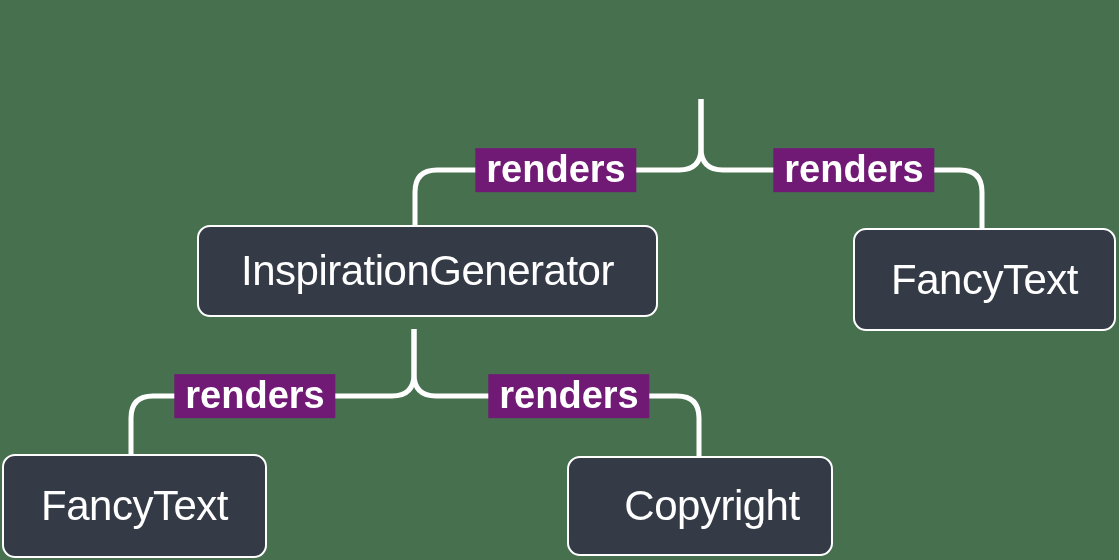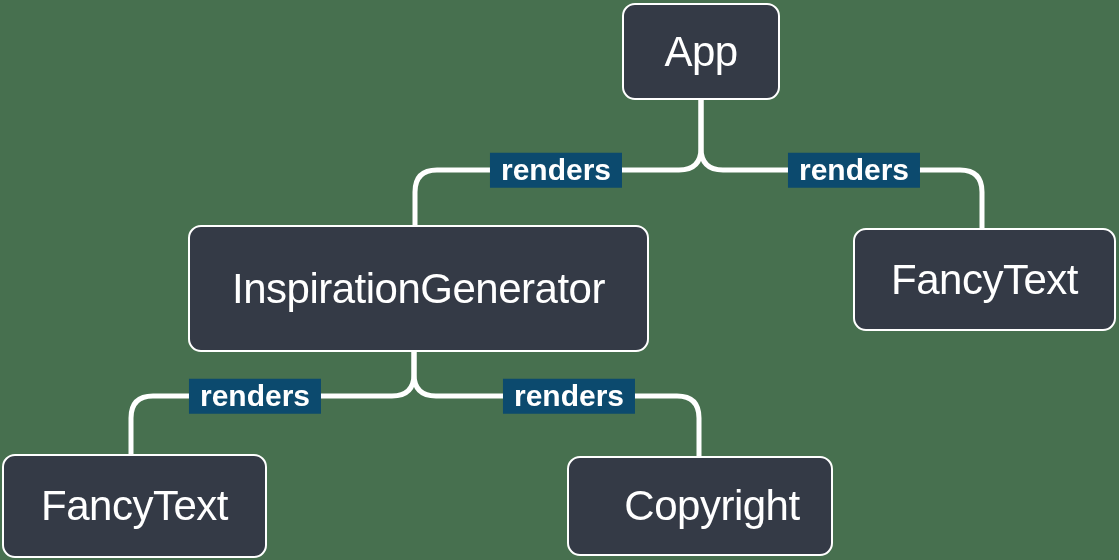--- a/index.html
+++ b/index.html
@@ -36,32 +36,32 @@
     align-items: center;
     justify-content: center;
     color: #FFFFFF;
     font-size: 42px;
     line-height: 1;
     letter-spacing: -0.5px;
     white-space: nowrap;
   }
 
   .node-app                   { left: 622px; top: 3px;   width: 158px; height: 97px;  }
-  .node-inspiration-generator { left: 188px; top: 225px; width: 461px; height: 127px; }
+  .node-inspiration-generator { left: 197px; top: 225px; width: 461px; height: 92px; }
   .node-fancy-text-top        { left: 853px; top: 228px; width: 263px; height: 103px; }
   .node-fancy-text-bottom     { left: 2px;   top: 454px; width: 265px; height: 104px; }
   .node-copyright             { left: 567px; top: 456px; width: 266px; height: 100px; padding-left: 24px; }
 
   .edge-label {
     position: absolute;
     z-index: 3;
     transform: translate(-50%, -50%);
-    background: #0c4a6e;           
+    background: #701a75;           
     color: #FFFFFF;
-    font-size: 30px;
+    font-size: 38px;
     font-weight: 700;
     line-height: 1.15;
     padding: 0 11px;
     white-space: nowrap;
   }
   .edge-label-1 { left: 556px; top: 170px; }
   .edge-label-2 { left: 854px; top: 170px; }
   .edge-label-3 { left: 255px; top: 396px; }
   .edge-label-4 { left: 569px; top: 396px; }
 </style>
@@ -74,23 +74,20 @@
 
     <path d="M 415 229 V 192 Q 415 170 437 170 H 679 Q 701 170 701 148 V 99"></path>
 
     <path d="M 982 231 V 192 Q 982 170 960 170 H 723 Q 701 170 701 148 V 99"></path>
 
     <path d="M 131 457 V 418 Q 131 396 153 396 H 392 Q 414 396 414 374 V 329"></path>
 
     <path d="M 699 459 V 418 Q 699 396 677 396 H 436 Q 414 396 414 374 V 329"></path>
   </svg>
 
-  <div class="node node-app">
-    <span>App</span>
-  </div>
 
   <div class="node node-inspiration-generator">
     <span>InspirationGenerator</span>
   </div>
 
   <div class="node node-fancy-text-top">
     <span>FancyText</span>
   </div>
 
   <div class="node node-fancy-text-bottom">

